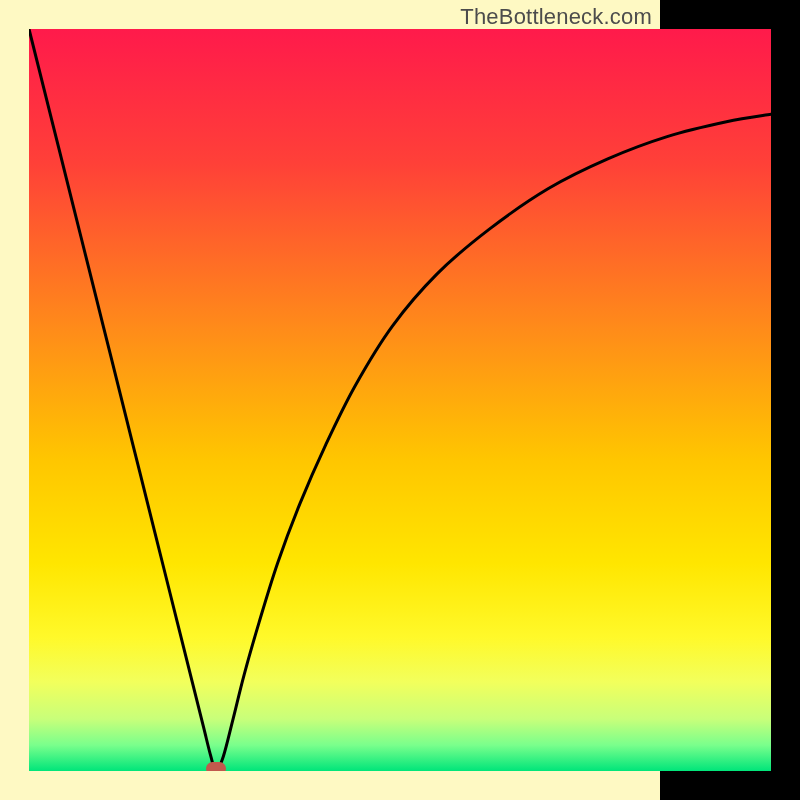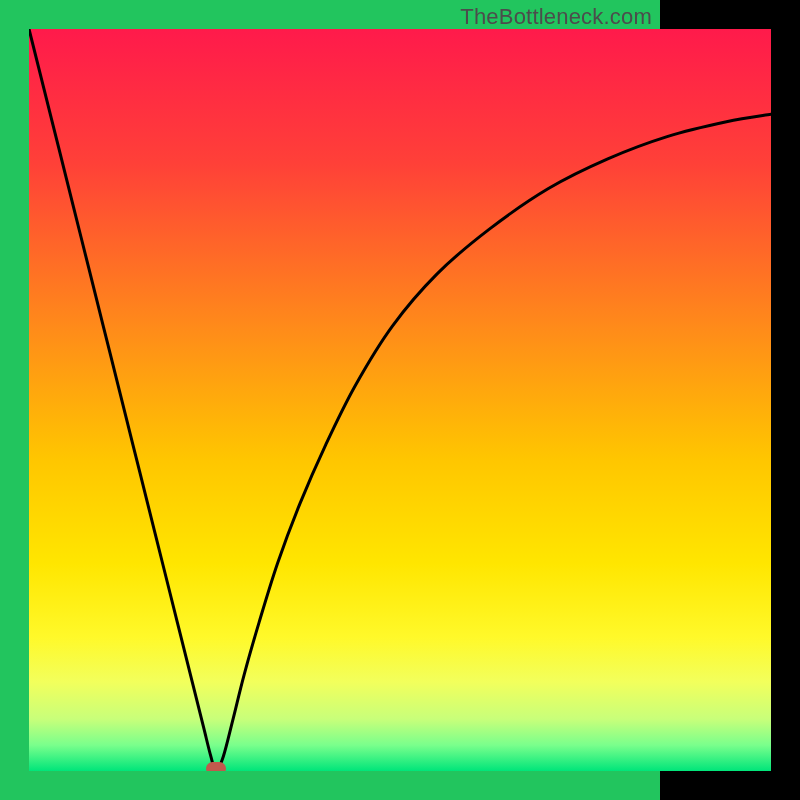--- a/index.html
+++ b/index.html
@@ -10,21 +10,21 @@
     background: #000;
     overflow: hidden;
     font-family: Arial, Helvetica, sans-serif;
   }
   .frame {
     position: absolute;
     top: 0;
     left: 0;
     width: 660px;
     height: 800px;
-    background: #22c55e;
+    background: #fef9c3;
   }
   .plot-area {
     position: absolute;
     top: 29px;
     left: 29px;
     width: 742px;
     height: 742px;
     overflow: hidden;
   }
   .gradient {

